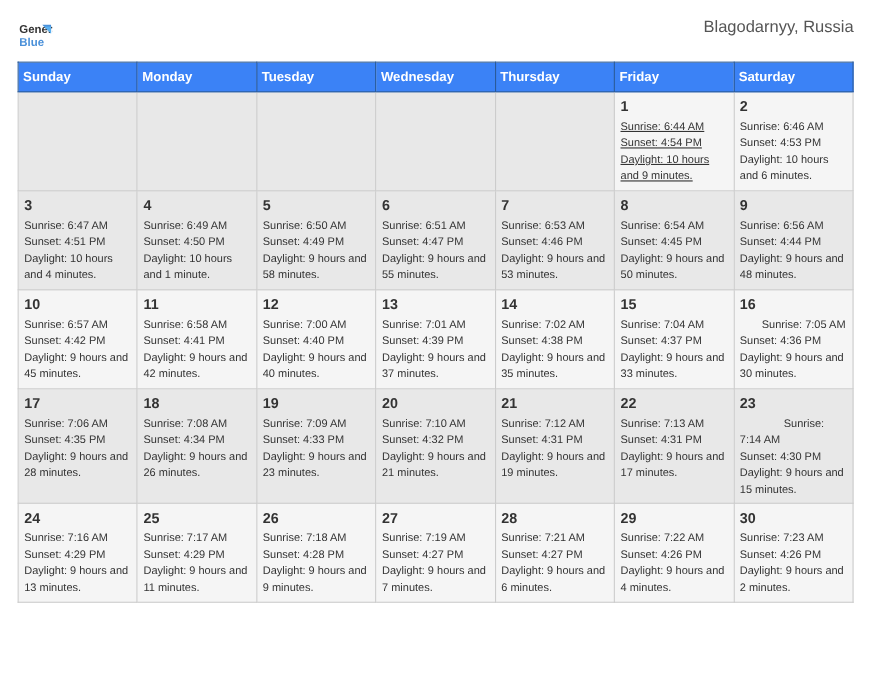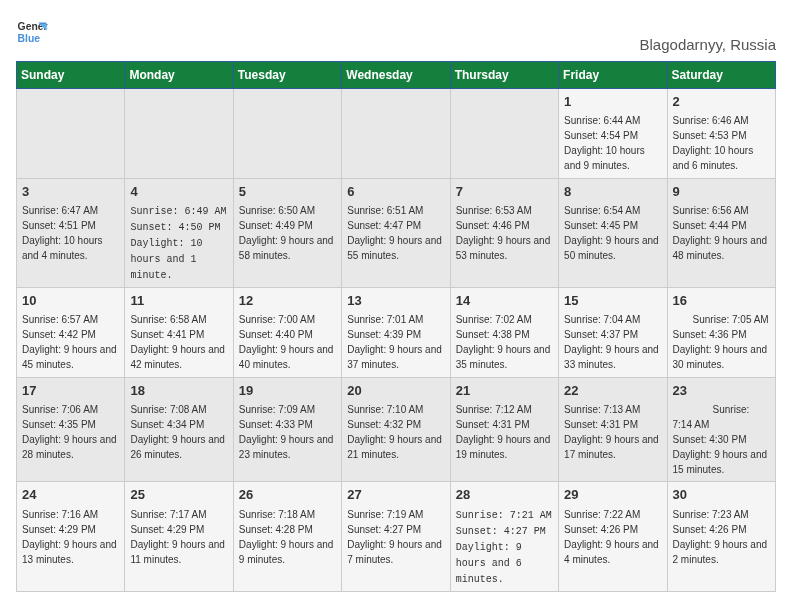--- a/index.html
+++ b/index.html
@@ -29,29 +29,28 @@
       text-align: right;
     }
     .month-title {
       font-size: 36px;
       font-weight: bold;
       color: #333;
     }
     .location {
       font-size: 15px;
       color: #555;
-      margin-top: 20px;
     }
     table {
       width: 100%;
       border-collapse: collapse;
       table-layout: fixed;
     }
     thead tr {
-      background: #15803d;
+      background: #3b82f6;
     }
     thead th {
       color: #fff;
       font-size: 12px;
       font-weight: bold;
       padding: 6px 4px;
       text-align: left;
       border: 1px solid #2a5a9a;
     }
     tbody tr {
@@ -114,32 +113,32 @@
         <th>Saturday</th>
       </tr>
   </thead>
   <tbody id="calendar-body">
   <tr>
         <td class="empty-cell"></td>
         <td class="empty-cell"></td>
         <td class="empty-cell"></td>
         <td class="empty-cell"></td>
         <td class="empty-cell"></td>
-        <td><span class="day-num">1</span><span class="day-info" style="white-space: pre-line;">Sunrise: 6:44 AM
+        <td><span class="day-num">1</span><span class="day-info" style="white-space: pre-line; text-decoration: underline;">Sunrise: 6:44 AM
 Sunset: 4:54 PM
 Daylight: 10 hours and 9 minutes.</span></td>
         <td><span class="day-num">2</span><span class="day-info" style="white-space: pre-line; margin-top: 23px;">Sunrise: 6:46 AM
 Sunset: 4:53 PM
 Daylight: 10 hours and 6 minutes.</span></td>
       </tr>
       <tr>
         <td><span class="day-num">3</span><span class="day-info" style="white-space: pre-line;">Sunrise: 6:47 AM
 Sunset: 4:51 PM
 Daylight: 10 hours and 4 minutes.</span></td>
-        <td><span class="day-num">4</span><span class="day-info" style="white-space: pre-line; font-family: Liberation Mono, monospace;">Sunrise: 6:49 AM
+        <td><span class="day-num">4</span><span class="day-info" style="white-space: pre-line;">Sunrise: 6:49 AM
 Sunset: 4:50 PM
 Daylight: 10 hours and 1 minute.</span></td>
         <td><span class="day-num">5</span><span class="day-info" style="white-space: pre-line;">Sunrise: 6:50 AM
 Sunset: 4:49 PM
 Daylight: 9 hours and 58 minutes.</span></td>
         <td><span class="day-num">6</span><span class="day-info" style="white-space: pre-line;">Sunrise: 6:51 AM
 Sunset: 4:47 PM
 Daylight: 9 hours and 55 minutes.</span></td>
         <td><span class="day-num">7</span><span class="day-info" style="white-space: pre-line;">Sunrise: 6:53 AM
 Sunset: 4:46 PM
@@ -203,21 +202,21 @@
 Daylight: 9 hours and 13 minutes.</span></td>
         <td><span class="day-num">25</span><span class="day-info" style="white-space: pre-line;">Sunrise: 7:17 AM
 Sunset: 4:29 PM
 Daylight: 9 hours and 11 minutes.</span></td>
         <td><span class="day-num">26</span><span class="day-info" style="white-space: pre-line;">Sunrise: 7:18 AM
 Sunset: 4:28 PM
 Daylight: 9 hours and 9 minutes.</span></td>
         <td><span class="day-num">27</span><span class="day-info" style="white-space: pre-line;">Sunrise: 7:19 AM
 Sunset: 4:27 PM
 Daylight: 9 hours and 7 minutes.</span></td>
-        <td><span class="day-num">28</span><span class="day-info" style="white-space: pre-line; font-family: Liberation Mono, monospace;">Sunrise: 7:21 AM
+        <td><span class="day-num">28</span><span class="day-info" style="white-space: pre-line;">Sunrise: 7:21 AM
 Sunset: 4:27 PM
 Daylight: 9 hours and 6 minutes.</span></td>
         <td><span class="day-num">29</span><span class="day-info" style="white-space: pre-line; text-align: center;">Sunrise: 7:22 AM
 Sunset: 4:26 PM
 Daylight: 9 hours and 4 minutes.</span></td>
         <td><span class="day-num">30</span><span class="day-info" style="white-space: pre-line;">Sunrise: 7:23 AM
 Sunset: 4:26 PM
 Daylight: 9 hours and 2 minutes.</span></td>
       </tr>
     </tbody>

